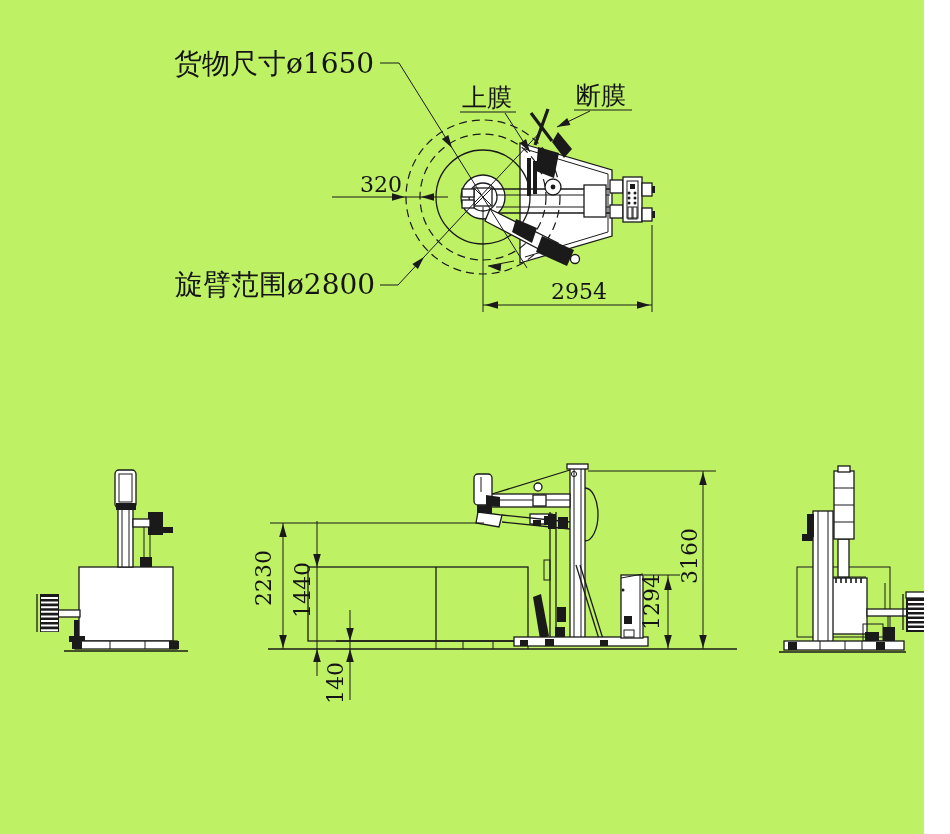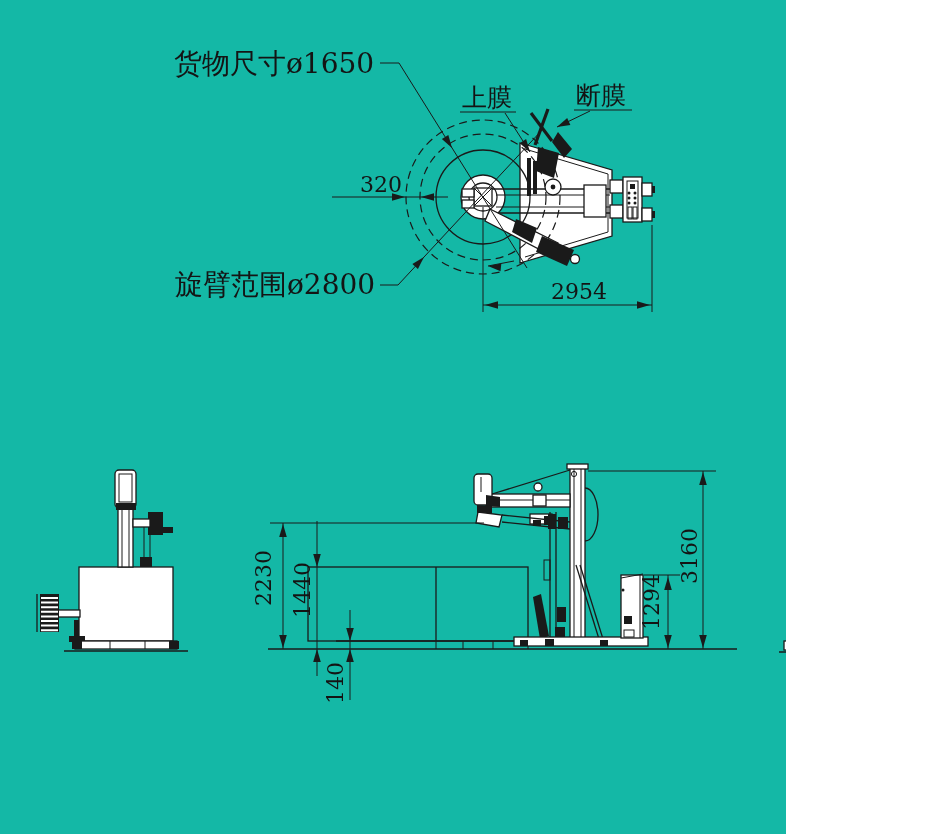--- a/index.html
+++ b/index.html
@@ -1,16 +1,16 @@
 <!DOCTYPE html>
 <html><head>
 <meta charset="utf-8">
 <style>
   html,body{margin:0;padding:0;background:#ffffff;}
-  .canvas{position:relative;width:786px;height:834px;background:#14b8a6;overflow:hidden;
+  .canvas{position:relative;width:924px;height:834px;background:#bef264;overflow:hidden;
           font-family:"DejaVu Serif",serif;}
   svg{position:absolute;left:0;top:0;}
   .ln{stroke:#1a1a1a;fill:none;stroke-width:1.3;}
   .thin{stroke:#1a1a1a;fill:none;stroke-width:1;}
   .thick{stroke:#1a1a1a;fill:none;stroke-width:3.2;}
   .wfill{stroke:#1a1a1a;fill:#ffffff;stroke-width:1.3;}
   .bfill{fill:#1a1a1a;stroke:none;}
   .dash{stroke:#1a1a1a;fill:none;stroke-width:1.2;stroke-dasharray:8 5;}
   .dim{stroke:#1a1a1a;fill:none;stroke-width:1;}
   .arw{fill:#1a1a1a;stroke:none;}

